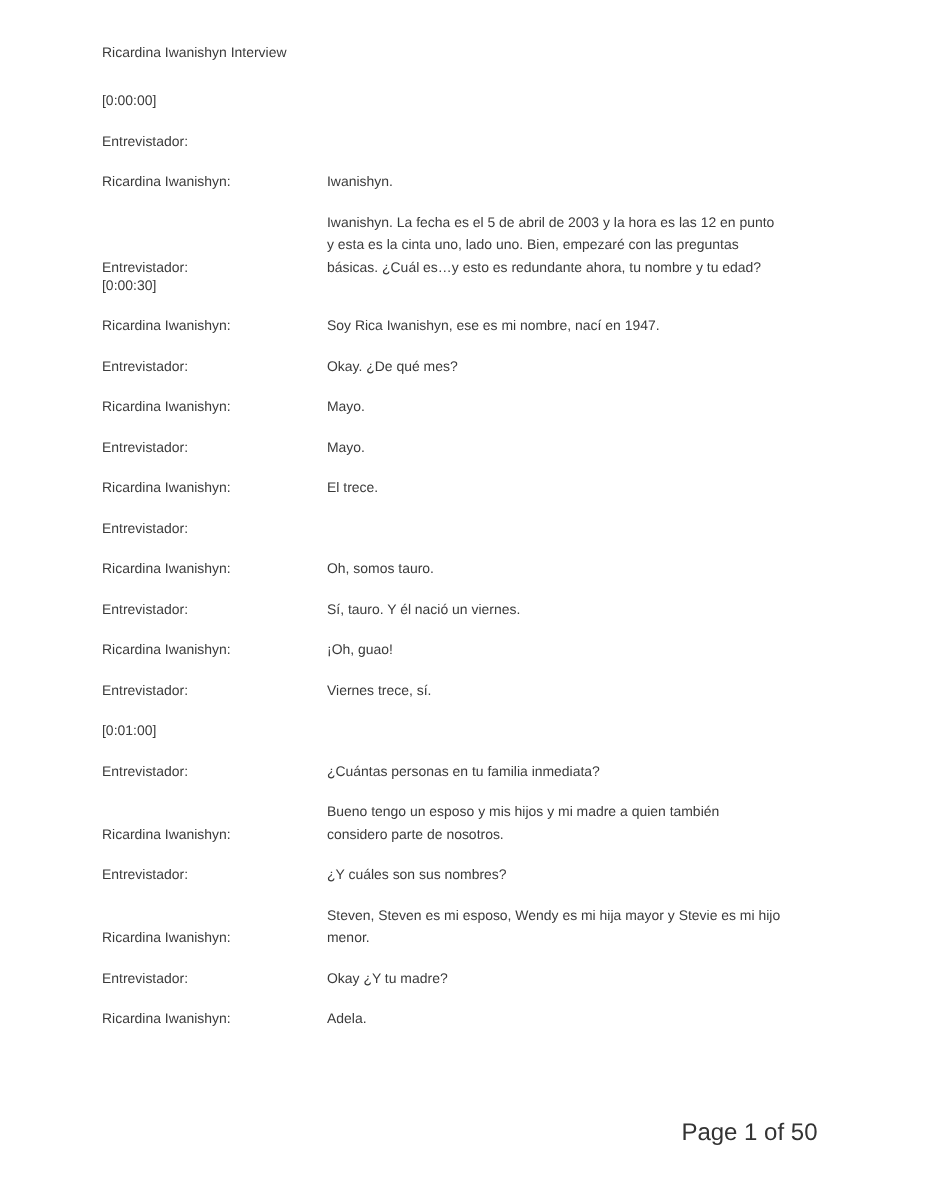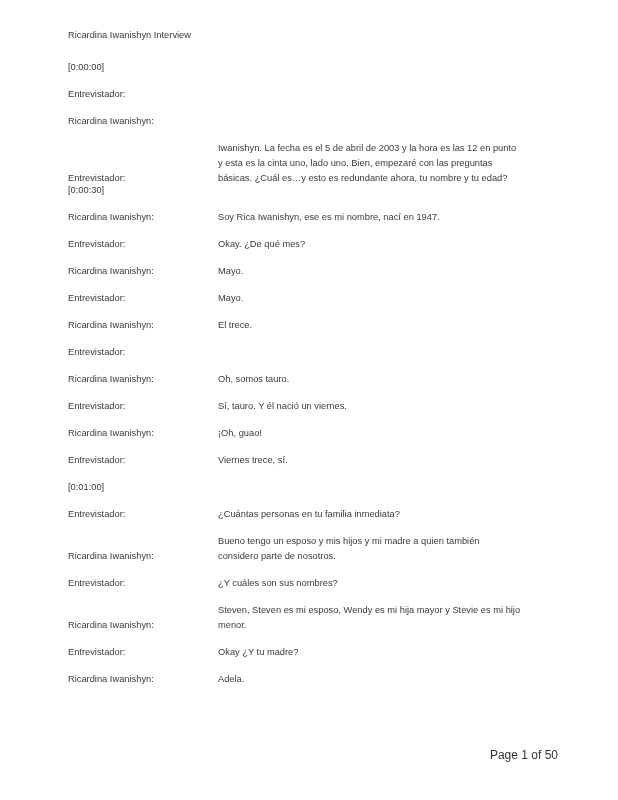--- a/index.html
+++ b/index.html
@@ -41,41 +41,42 @@
   .text {
     width: 340px;
     white-space: pre-line;
   }
   .timestamp-row.tight {
     margin-top: -15px;
   }
   .footer {
     position: absolute;
     top: 748px;
-    right: 60px;
-    font-size: 12px;
+    right: 73px;
+    font-size: 16px;
     line-height: 15px;
     color: #333333;
   }
 </style>
 </head>
 <body>
 
 <div class="page">
   <div class="content">
     <div class="doc-title">Ricardina Iwanishyn Interview</div>
     <div id="transcript">
         <div class="row timestamp-row">
           <span class="speaker">[0:00:00]</span>
         </div>
         <div class="row">
           <span class="speaker">Entrevistador:</span>
         </div>
         <div class="row">
           <span class="speaker">Ricardina Iwanishyn:</span>
+          <span class="text">Iwanishyn.</span>
         </div>
         <div class="row">
           <span class="speaker">Entrevistador:</span>
           <span class="text">Iwanishyn. La fecha es el 5 de abril de 2003 y la hora es las 12 en punto
 y esta es la cinta uno, lado uno. Bien, empezaré con las preguntas
 básicas. ¿Cuál es…y esto es redundante ahora, tu nombre y tu edad?</span>
         </div>
         <div class="row timestamp-row tight">
           <span class="speaker">[0:00:30]</span>
         </div>

